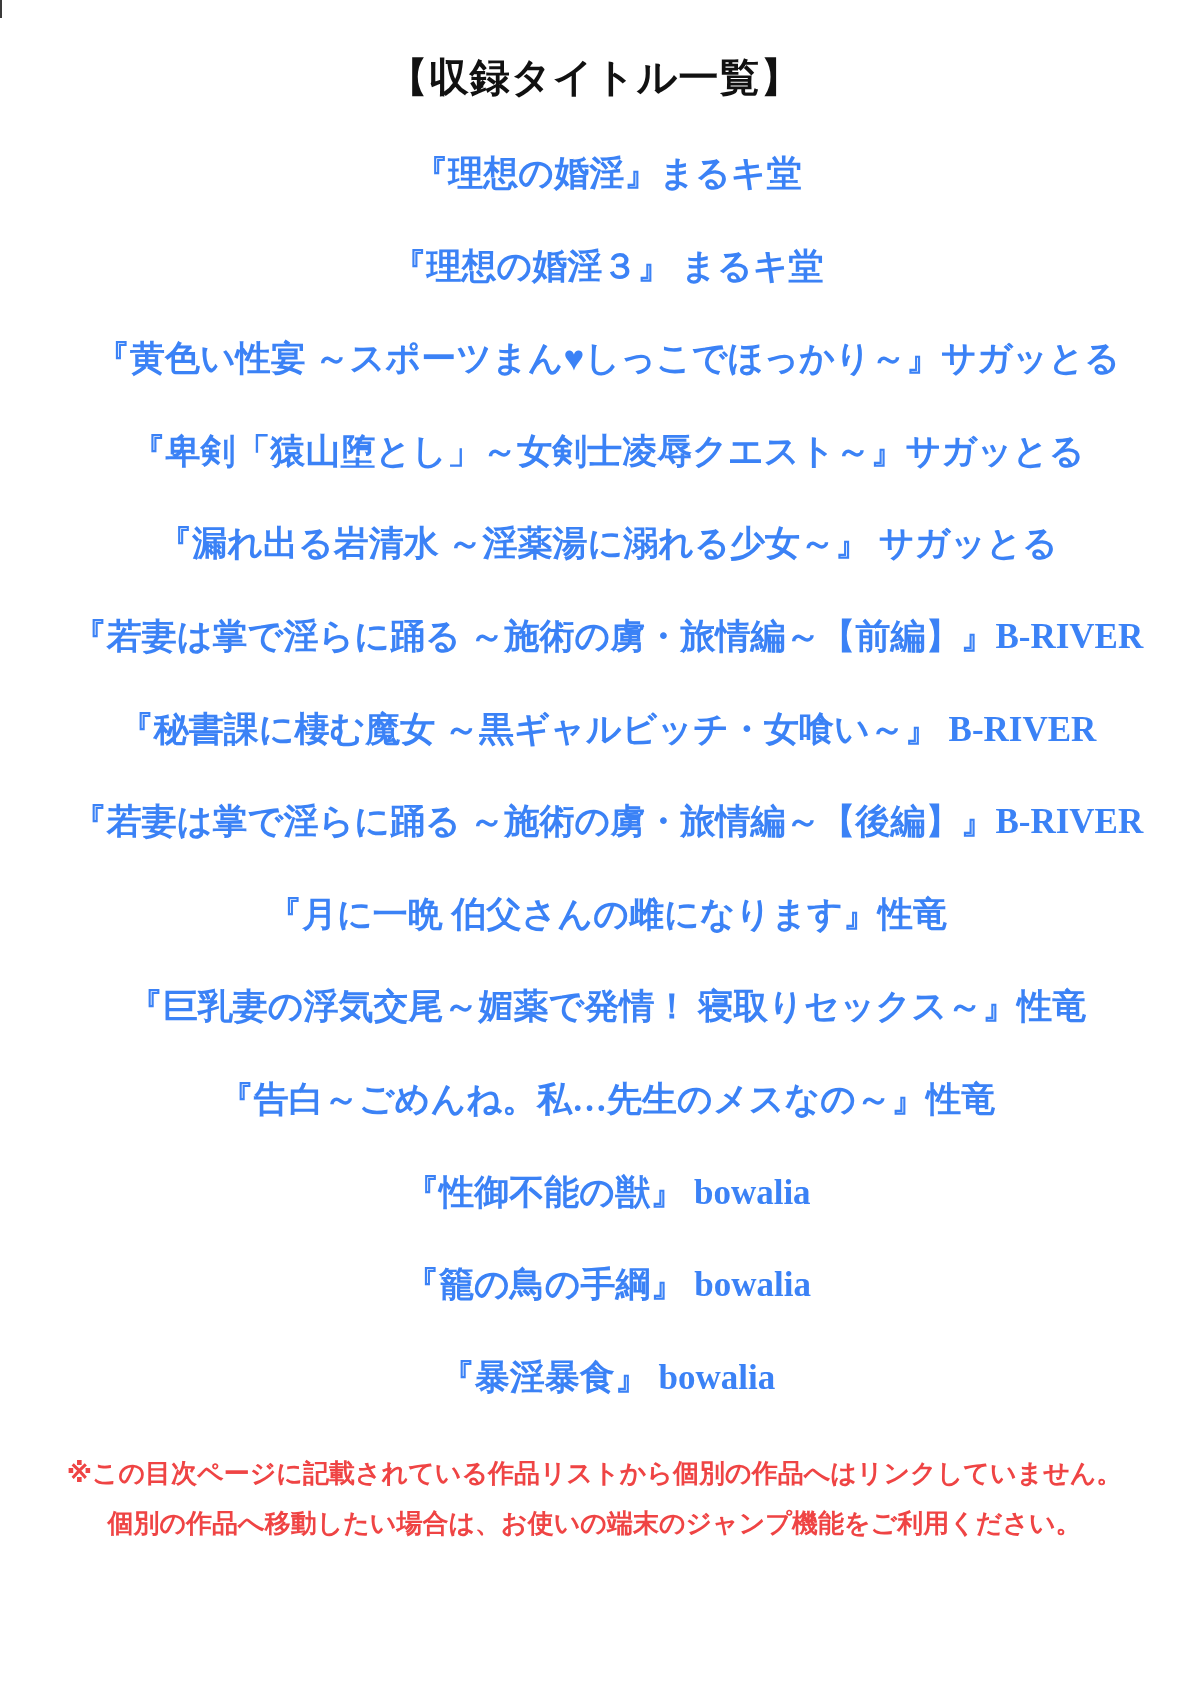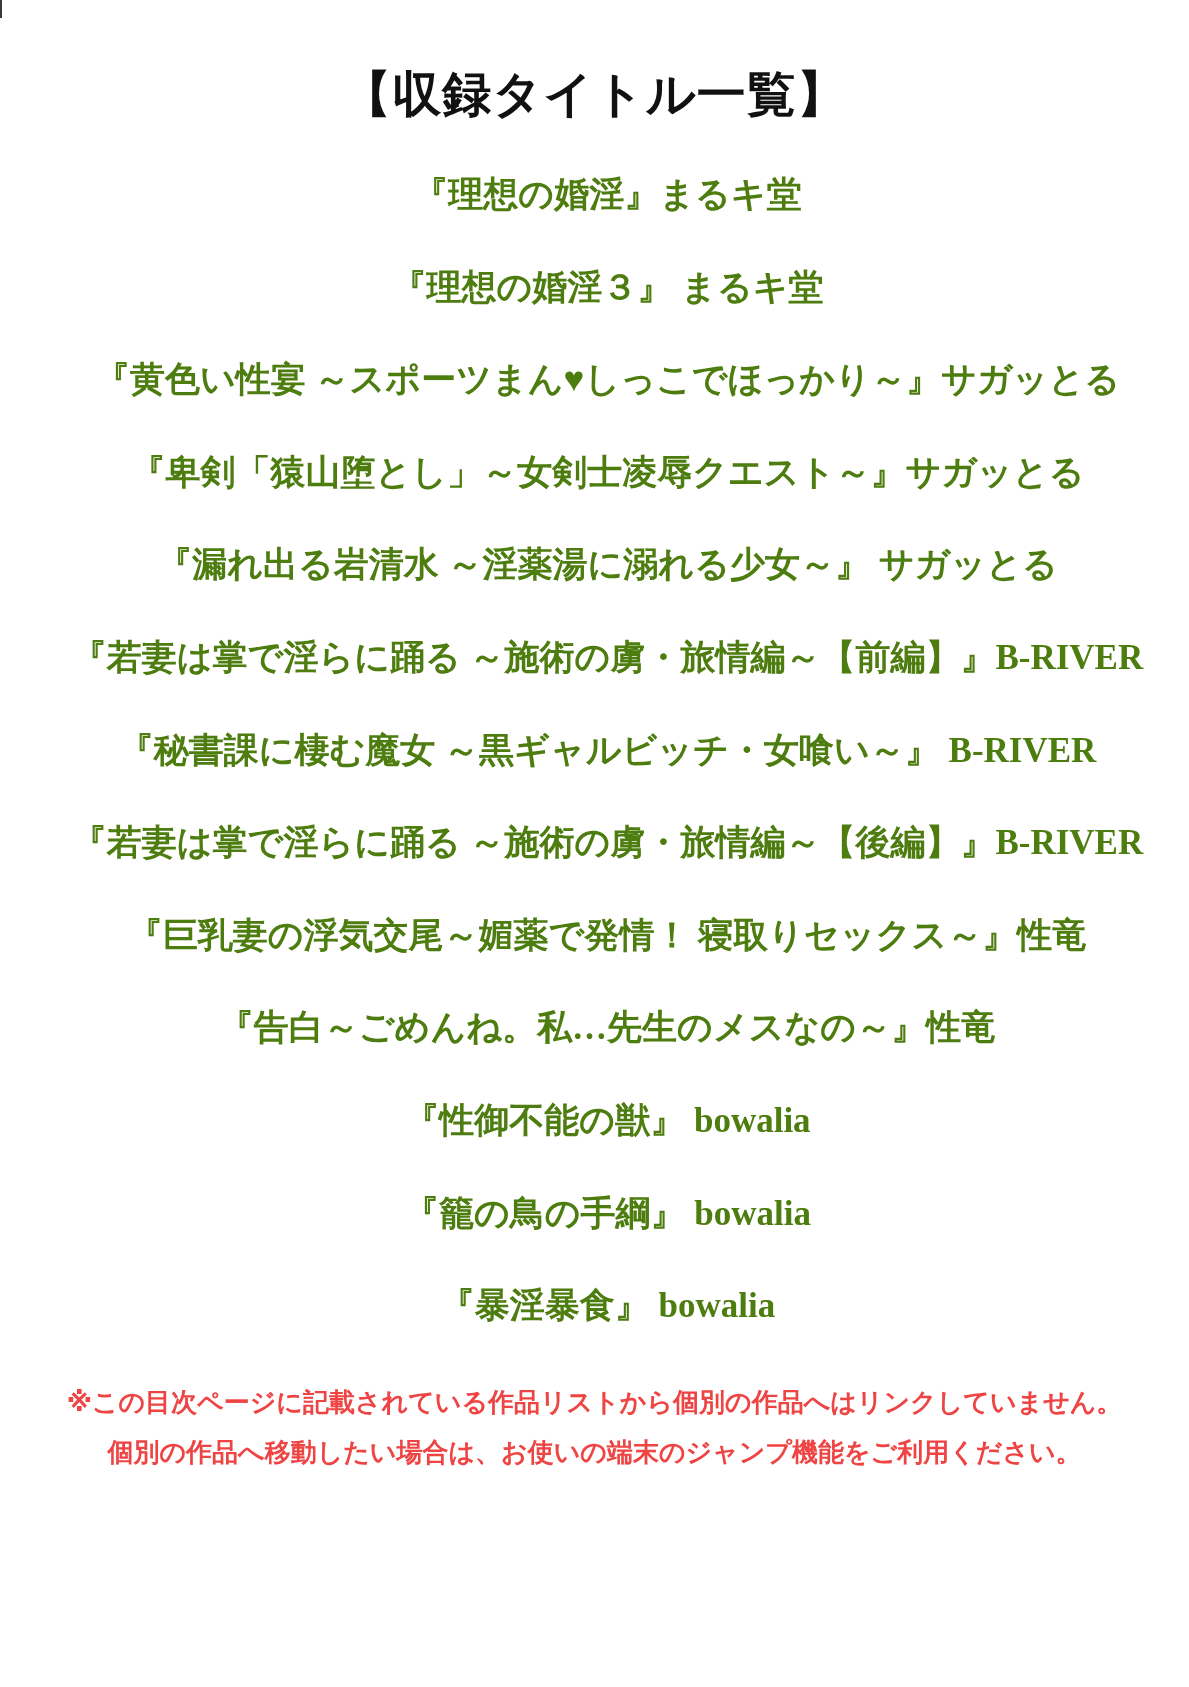--- a/index.html
+++ b/index.html
@@ -17,41 +17,41 @@
   .corner-artifact {
     position: absolute;
     left: 0;
     top: 0;
     width: 2px;
     height: 18px;
     background: #3a3a3a;
   }
   .page-title {
     padding-top: 58px;
-    margin: 12px;
+    margin: 0;
     font-family: "Liberation Serif", "DejaVu Serif", serif;
-    font-size: 49px;
+    font-size: 40px;
     font-weight: bold;
     line-height: 1;
     text-align: center;
     letter-spacing: 1px;
     color: #111111;
   }
   .toc-list {
     margin-top: 30px;
   }
   .toc-item {
     font-family: "Liberation Serif", "DejaVu Serif", serif;
     font-size: 35px;
     font-weight: 600;
     line-height: 92.6px;
     height: 92.6px;
     text-align: center;
     white-space: nowrap;
-    color: #4d7c0f;
+    color: #3b82f6;
     margin-left: 26px;
   }
   .footer-note {
     margin-top: 24px;
   }
   .footer-line {
     font-family: "Liberation Sans", "DejaVu Sans", sans-serif;
     font-size: 26px;
     font-weight: bold;
     line-height: 50px;
@@ -70,20 +70,21 @@
 
 <div class="toc-list">
   <div class="toc-item">『理想の婚淫』まるキ堂</div>
   <div class="toc-item">『理想の婚淫３』 まるキ堂</div>
   <div class="toc-item">『黄色い性宴 ～スポーツまん♥しっこでほっかり～』サガッとる</div>
   <div class="toc-item">『卑剣「猿山堕とし」～女剣士凌辱クエスト～』サガッとる</div>
   <div class="toc-item">『漏れ出る岩清水 ～淫薬湯に溺れる少女～』 サガッとる</div>
   <div class="toc-item">『若妻は掌で淫らに踊る ～施術の虜・旅情編～【前編】』B-RIVER</div>
   <div class="toc-item">『秘書課に棲む魔女 ～黒ギャルビッチ・女喰い～』 B-RIVER</div>
   <div class="toc-item">『若妻は掌で淫らに踊る ～施術の虜・旅情編～【後編】』B-RIVER</div>
+  <div class="toc-item">『月に一晩 伯父さんの雌になります』性竜</div>
   <div class="toc-item">『巨乳妻の浮気交尾～媚薬で発情！ 寝取りセックス～』性竜</div>
   <div class="toc-item">『告白～ごめんね。私…先生のメスなの～』性竜</div>
   <div class="toc-item">『性御不能の獣』 bowalia</div>
   <div class="toc-item">『籠の鳥の手綱』 bowalia</div>
   <div class="toc-item">『暴淫暴食』 bowalia</div>
 </div>
 
 <div class="footer-note">
   <div class="footer-line">※この目次ページに記載されている作品リストから個別の作品へはリンクしていません。</div>
   <div class="footer-line">個別の作品へ移動したい場合は、お使いの端末のジャンプ機能をご利用ください。</div>

